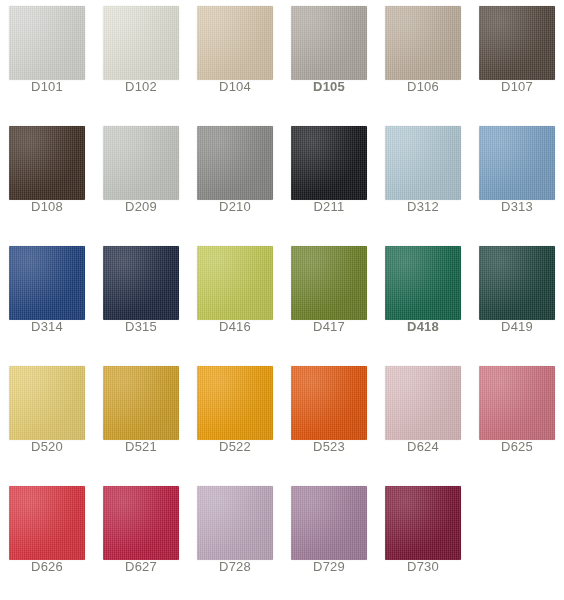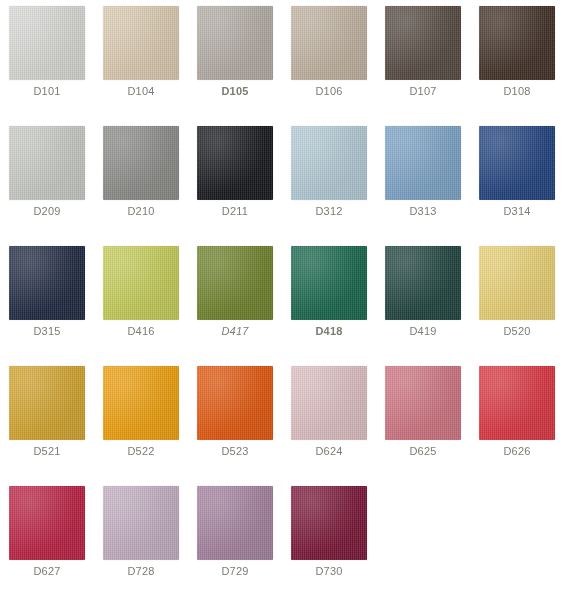--- a/index.html
+++ b/index.html
@@ -60,39 +60,42 @@
   .swatch-chip::after {
     content: "";
     position: absolute;
     inset: 0;
     background:
       radial-gradient(ellipse at 28% 22%, rgba(255,255,255,0.16), rgba(255,255,255,0) 62%),
       linear-gradient(120deg, rgba(255,255,255,0.07) 0%, rgba(0,0,0,0.05) 55%, rgba(0,0,0,0.09) 100%);
     pointer-events: none;
   }
   .swatch-label {
-    margin-top: 5px;
-    font-size: 11px;
+    font-size: 13px;
     line-height: 13px;
     letter-spacing: 0.2px;
     color: #7c7c74;
     text-align: center;
     text-shadow: 0 1px 0 rgba(255,255,255,0.9);
     white-space: nowrap;
   }
 </style>
 </head>
 <body>
 
 <div id="swatch-grid" style="background: rgb(255, 255, 255);">
     <div class="swatch-cell">
       <div class="swatch-chip" style="background-color: rgb(217, 218, 214);"></div>
       <div class="swatch-label" style="color: rgb(124, 124, 116);">D101</div>
     </div>
     <div class="swatch-cell">
+      <div class="swatch-chip" style="background-color: rgb(230, 230, 218);"></div>
+      <div class="swatch-label" style="color: rgb(124, 124, 116);">D102</div>
+    </div>
+    <div class="swatch-cell">
       <div class="swatch-chip" style="background-color: rgb(220, 203, 177);"></div>
       <div class="swatch-label" style="color: rgb(124, 124, 116);">D104</div>
     </div>
     <div class="swatch-cell">
       <div class="swatch-chip" style="background-color: rgb(180, 172, 165);"></div>
       <div class="swatch-label" style="color: rgb(124, 124, 116); font-weight: bold;">D105</div>
     </div>
     <div class="swatch-cell">
       <div class="swatch-chip" style="background-color: rgb(193, 179, 161);"></div>
       <div class="swatch-label" style="color: rgb(124, 124, 116);">D106</div>
@@ -132,21 +135,21 @@
     <div class="swatch-cell">
       <div class="swatch-chip" style="background-color: rgb(29, 39, 64);"></div>
       <div class="swatch-label" style="color: rgb(124, 124, 116);">D315</div>
     </div>
     <div class="swatch-cell">
       <div class="swatch-chip" style="background-color: rgb(198, 205, 87);"></div>
       <div class="swatch-label" style="color: rgb(124, 124, 116); text-align: right;">D416</div>
     </div>
     <div class="swatch-cell">
       <div class="swatch-chip" style="background-color: rgb(110, 130, 41);"></div>
-      <div class="swatch-label" style="color: rgb(124, 124, 116); font-style: italic;">D417</div>
+      <div class="swatch-label" style="color: rgb(124, 124, 116);">D417</div>
     </div>
     <div class="swatch-cell">
       <div class="swatch-chip" style="background-color: rgb(21, 102, 75);"></div>
       <div class="swatch-label" style="color: rgb(124, 124, 116); font-weight: bold;">D418</div>
     </div>
     <div class="swatch-cell">
       <div class="swatch-chip" style="background-color: rgb(29, 66, 60);"></div>
       <div class="swatch-label" style="color: rgb(124, 124, 116);">D419</div>
     </div>
     <div class="swatch-cell">

